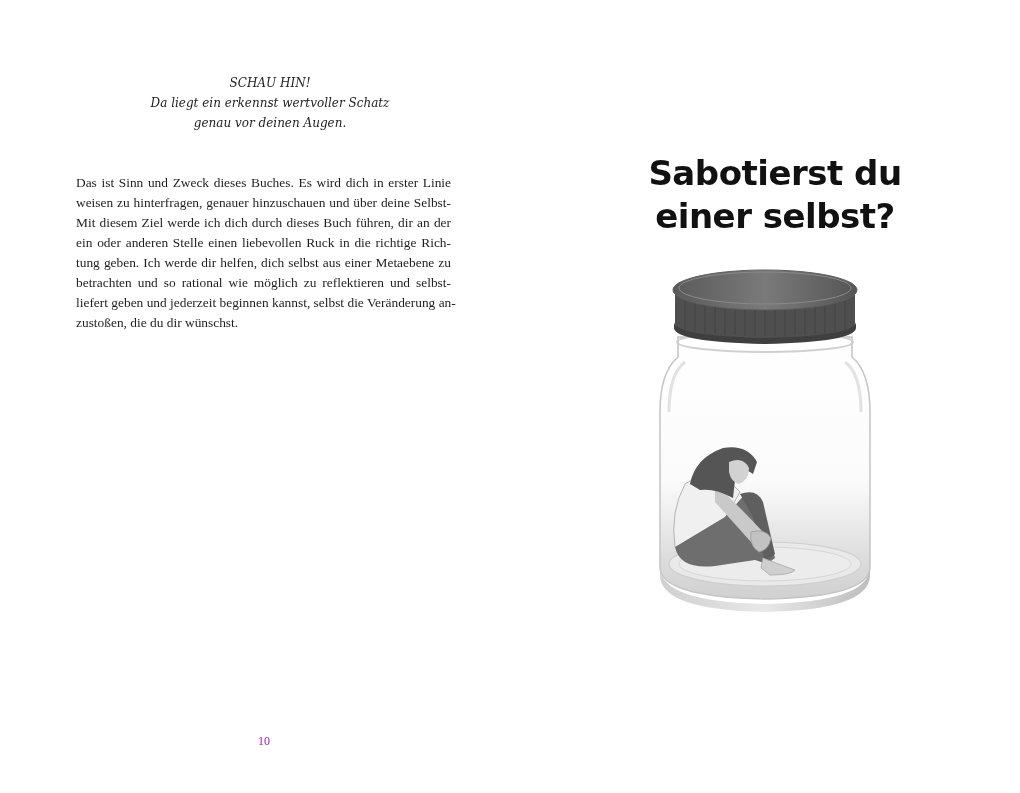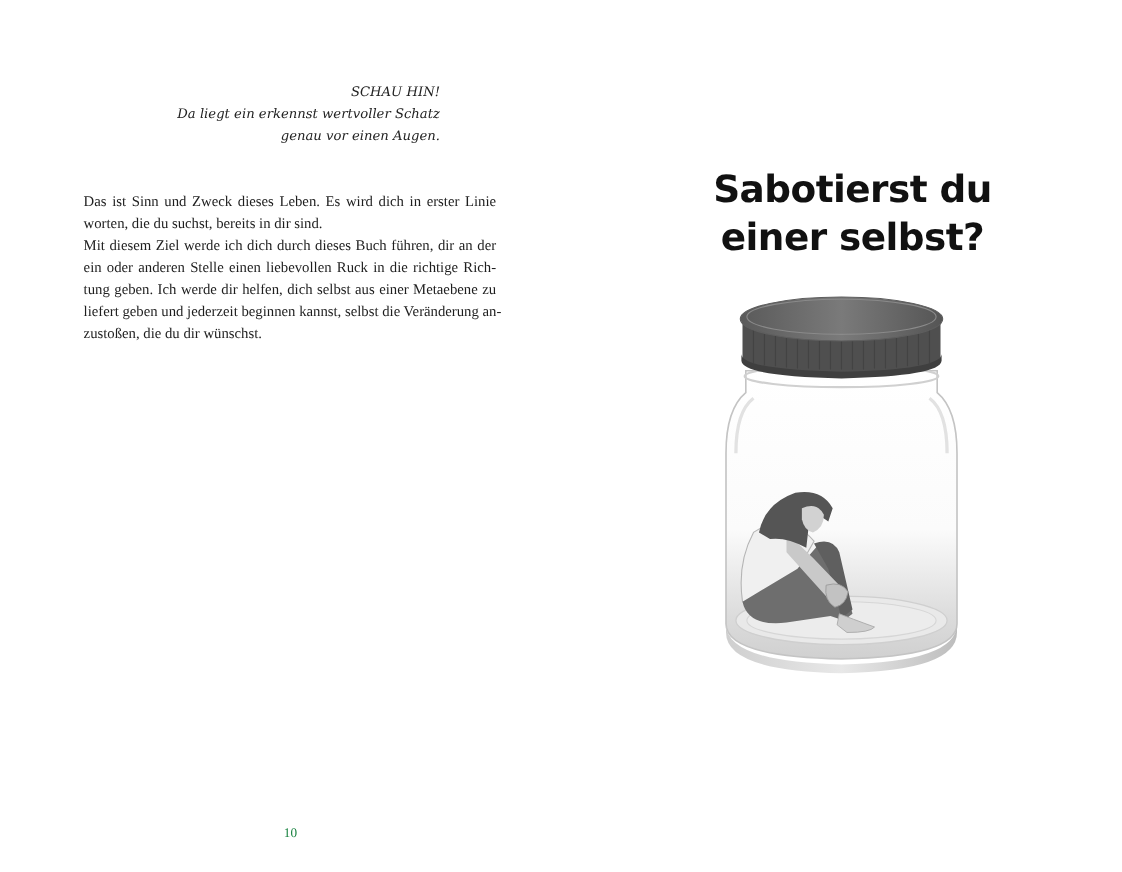--- a/index.html
+++ b/index.html
@@ -6,63 +6,64 @@
     body { width: 1020px; height: 793px; position: relative; overflow: hidden; }
     .page { position: absolute; top: 0; height: 793px; }
     .page-left { left: 0; width: 510px; }
     .page-right { left: 510px; width: 510px; }
 
     .epigraph {
       position: absolute; left: 140px; top: 73px; width: 260px;
       text-align: center; font-family: "DejaVu Serif", serif; font-style: italic;
       font-size: 12px; line-height: 20px; color: #222;
     }
-    .epigraph .line { display: block; white-space: nowrap; text-align: right; }
+    .epigraph .line { display: block; white-space: nowrap; }
 
     .body-text {
       position: absolute; left: 76px; top: 173px; width: 375px;
       font-family: "Liberation Serif", serif; font-size: 13.4px; line-height: 20px;
       color: #1e1e1e; text-align: justify;
     }
     .body-text .line { display: block; white-space: nowrap; text-align-last: justify; text-align: justify; }
     .body-text .line.last { text-align-last: left; }
 
     .page-number {
       position: absolute; left: 258px; top: 734px;
-      font-family: "Liberation Serif", serif; font-size: 12px; color: #15803d; margin-top: 16px;
+      font-family: "Liberation Serif", serif; font-size: 12px; color: #a21caf;
     }
 
     .headline {
       position: absolute; left: 130px; top: 152px; width: 270px;
       text-align: center; font-family: "DejaVu Sans", sans-serif; font-weight: bold;
       font-size: 34px; line-height: 43px; color: #111; letter-spacing: -0.5px;
     }
     .headline .line { display: block; white-space: nowrap; }
 
     .illustration { position: absolute; left: 135px; top: 262px; width: 240px; height: 360px; }
   </style>
 </head>
 <body>
 
 <div class="page page-left">
   <div class="epigraph">
     <span class="line">SCHAU HIN!</span>
     <span class="line">Da liegt ein erkennst wertvoller Schatz</span>
-    <span class="line">genau vor einen Augen.</span>
+    <span class="line">genau vor deinen Augen.</span>
   </div>
 
   <div class="body-text">
     <div>
-      <span class="line">Das ist Sinn und Zweck dieses Leben. Es wird dich in erster Linie</span>
-      <span class="line last">worten, die du suchst, bereits in dir sind.</span>
+      <span class="line">Das ist Sinn und Zweck dieses Buches. Es wird dich in erster Linie</span>
+      <span class="line">weisen zu hinterfragen, genauer hinzuschauen und über deine Selbst-</span>
     </div>
     <div>
       <span class="line">Mit diesem Ziel werde ich dich durch dieses Buch führen, dir an der</span>
       <span class="line">ein oder anderen Stelle einen liebevollen Ruck in die richtige Rich-</span>
       <span class="line">tung geben. Ich werde dir helfen, dich selbst aus einer Metaebene zu</span>
+      <span class="line">betrachten und so rational wie möglich zu reflektieren und selbst-</span>
       <span class="line">liefert geben und jederzeit beginnen kannst, selbst die Veränderung an-</span>
       <span class="line last">zustoßen, die du dir wünschst.</span>
     </div>
   </div>
 
   <div class="page-number">10</div>
 </div>
 
 <div class="page page-right">
   <div class="headline">

